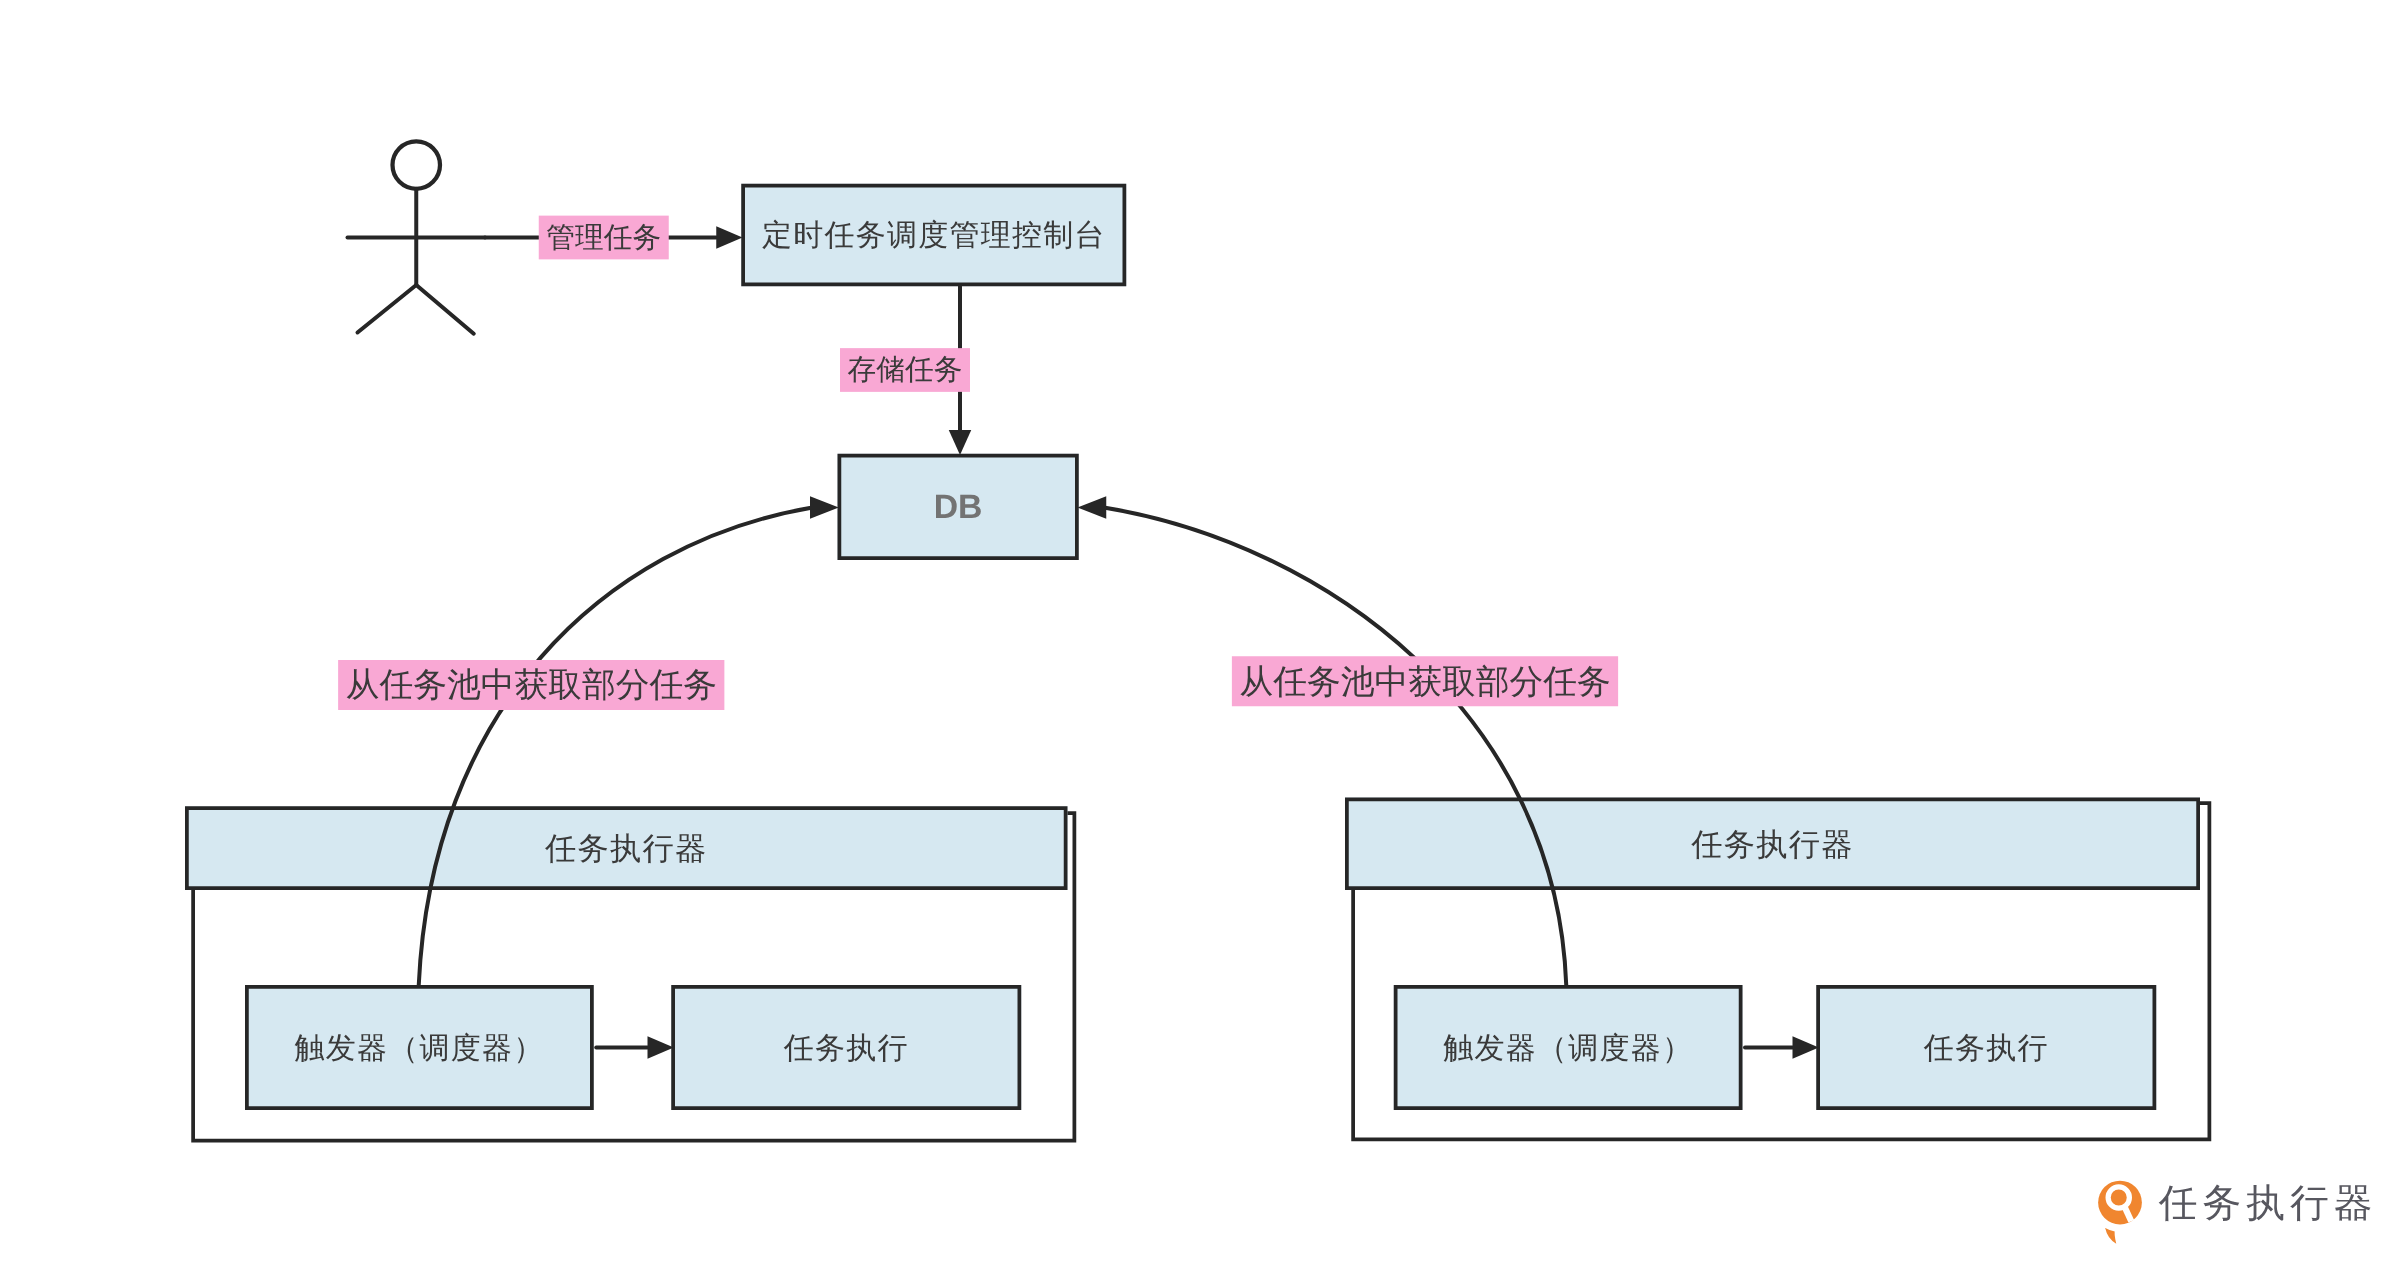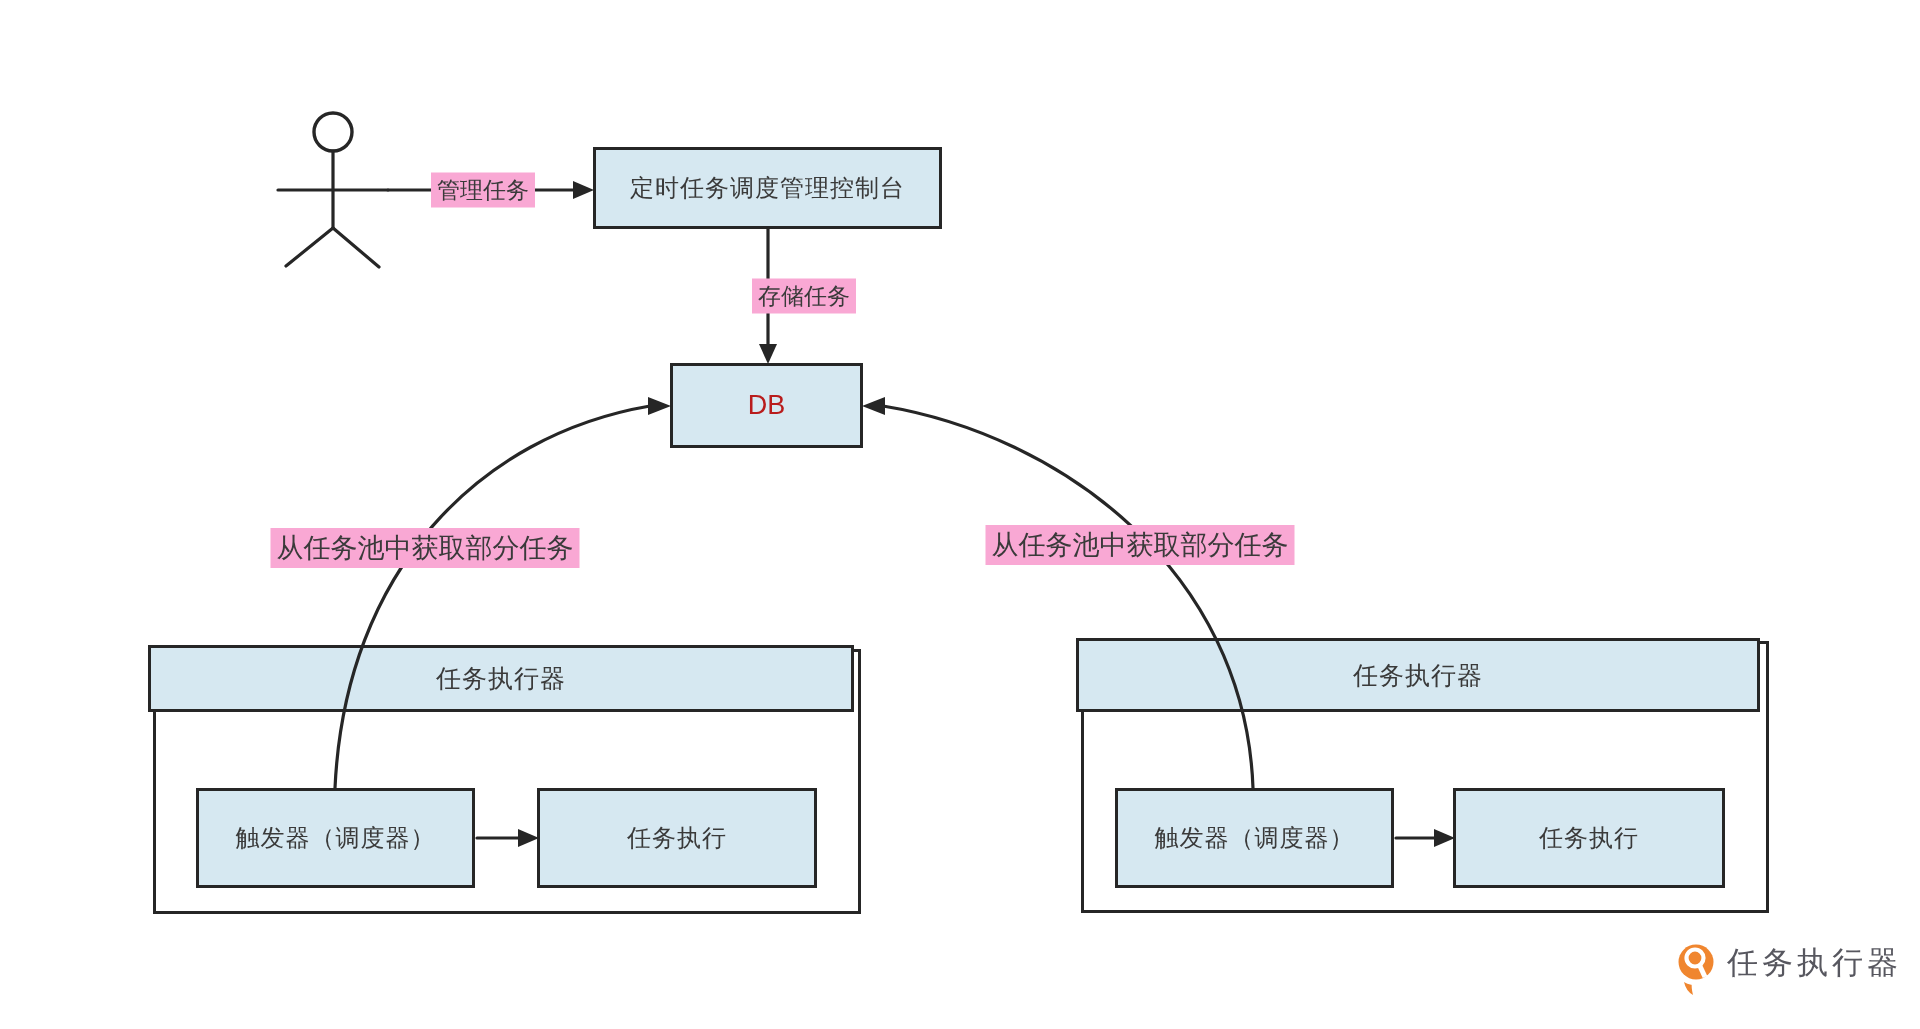--- a/index.html
+++ b/index.html
@@ -8,39 +8,39 @@
     font-family:"Liberation Sans","DejaVu Sans",sans-serif;color:#3a3a3a;
   }
   .layer-svg{position:absolute;inset:0;z-index:2;pointer-events:none;}
   .node{
     position:absolute;box-sizing:border-box;z-index:1;
     background:#d6e8f1;border:3px solid #262626;
     display:flex;align-items:center;justify-content:center;
     font-size:24px;color:#3a3a3a;letter-spacing:1px;white-space:nowrap;
   }
   .node.white{background:#ffffff;}
-  .node.db{font-size:27px;letter-spacing:0;color:#b91c1c;}
+  .node.db{font-size:27px;letter-spacing:0;color:#737373;font-weight:bold;}
   .node.header{font-size:25px;font-family:Liberation Mono, monospace;}
   .edge-label{
     position:absolute;z-index:3;transform:translate(-50%,-50%);
     background:#f9a8d4;padding:2px 6px;white-space:nowrap;color:#3a3a3a;
   }
   .edge-label.big{font-size:23px;}
   .edge-label.small{font-size:27px;margin-top:27px;}
   .logo-text{
     position:absolute;left:1727px;top:944px;height:38px;line-height:38px;z-index:1;
     font-size:31px;font-weight:500;letter-spacing:4px;color:#57575f;white-space:nowrap;
   }
 </style>
 </head>
 <body>
 
 <div class="canvas">
 
-  <div class="node" style="left:593px;top:147px;width:349px;height:82px;justify-content:center;">
+  <div class="node" style="left:593px;top:147px;width:308px;height:82px;justify-content:center;">
     <span>定时任务调度管理控制台</span>
   </div>
 
   <div class="node db" style="left:670px;top:363px;width:193px;height:85px;">
     <span>DB</span>
   </div>
 
   <div class="node white" style="left:153px;top:649px;width:708px;height:265px;"></div>
   <div class="node header" style="left:148px;top:645px;width:706px;height:67px;">
     <span>任务执行器</span>
@@ -109,17 +109,17 @@
     <g>
       <circle cx="1696" cy="962" r="17.5" fill="#f0862f"></circle>
       <path d="M1684 982 Q1686 991 1693 995 Q1691 987 1692 982 Z" fill="#f0862f"></path>
       <path d="M1681 978 Q1696 990 1711 976" stroke="#ffffff" stroke-width="3.5" fill="none"></path>
       <circle cx="1695" cy="958" r="8.5" fill="none" stroke="#ffffff" stroke-width="4.2"></circle>
       <line x1="1699" y1="964" x2="1705" y2="977" stroke="#ffffff" stroke-width="5"></line>
     </g>
   </svg>
 
   <div class="edge-label big" style="left:483px;top:190px;">管理任务</div>
-  <div class="edge-label big" style="left:804px;top:296px;">存储任务</div>
+  <div class="edge-label big" style="left:724px;top:296px;">存储任务</div>
   <div class="edge-label small" style="left:425px;top:521px;">从任务池中获取部分任务</div>
   <div class="edge-label small" style="left:1140px;top:518px;">从任务池中获取部分任务</div>
 
 </div>
 
 </body></html>

